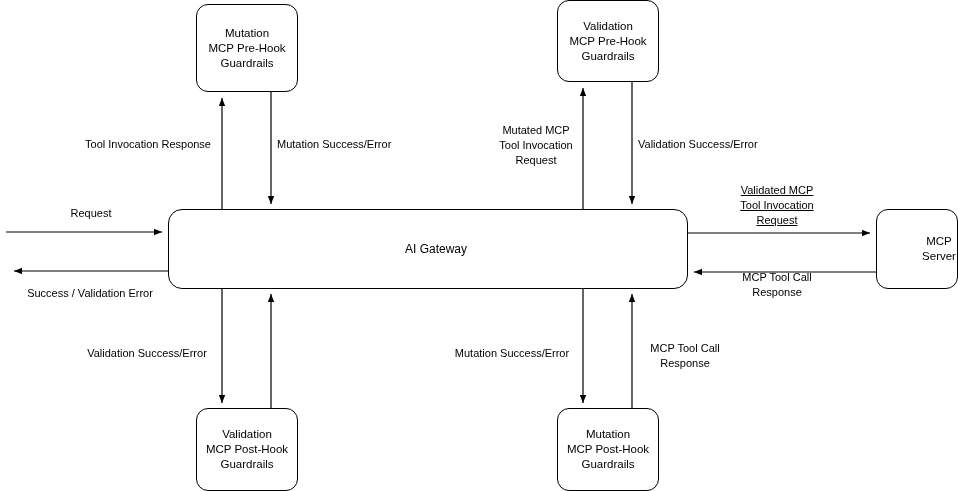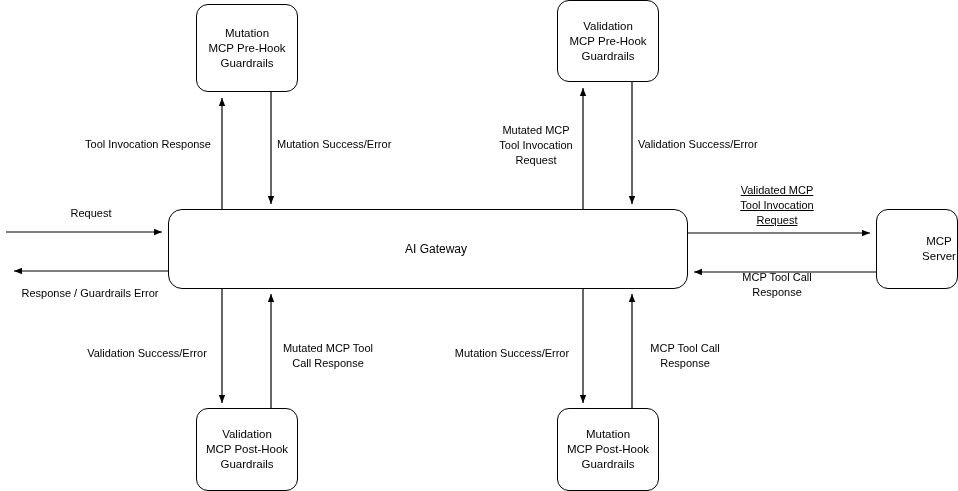--- a/index.html
+++ b/index.html
@@ -105,42 +105,40 @@
   <div class="node rounded" style="left:196px; top:408px; width:102px; height:83px;">Validation
 MCP Post-Hook
 Guardrails</div>
 
   <div class="node rounded" style="left:557px; top:408px; width:102px; height:83px;">Mutation
 MCP Post-Hook
 Guardrails</div>
 
   <div class="edge-label" style="left:46px; top:206px; width:90px;">Request</div>
 
-  <div class="edge-label" style="left:10px; top:286px; width:160px;">Response / Guardrails Error</div>
+  <div class="edge-label" style="left:10px; top:286px; width:160px;">Success / Validation Error</div>
 
   <div class="edge-label" style="left:78px; top:137px; width:140px;">Tool Invocation Response</div>
 
   <div class="edge-label" style="left:277px; top:137px; width:140px; text-align:left;">Mutation Success/Error</div>
 
   <div class="edge-label" style="left:482px; top:123px; width:108px;">Mutated MCP
 Tool Invocation
 Request</div>
 
   <div class="edge-label" style="left:638px; top:137px; width:140px; text-align:left;">Validation Success/Error</div>
 
   <div class="edge-label" style="left:722px; top:183px; width:110px;text-decoration:underline;">Validated MCP
 Tool Invocation
 Request</div>
 
   <div class="edge-label" style="left:722px; top:270px; width:110px;">MCP Tool Call
 Response</div>
 
   <div class="edge-label" style="left:72px; top:346px; width:150px;">Validation Success/Error</div>
 
-  <div class="edge-label" style="left:272px; top:341px; width:112px;">Mutated MCP Tool
-Call Response</div>
 
   <div class="edge-label" style="left:438px; top:346px; width:148px;">Mutation Success/Error</div>
 
   <div class="edge-label" style="left:630px; top:341px; width:110px;">MCP Tool Call
 Response</div>
 
 </div>
 
 </body></html>

